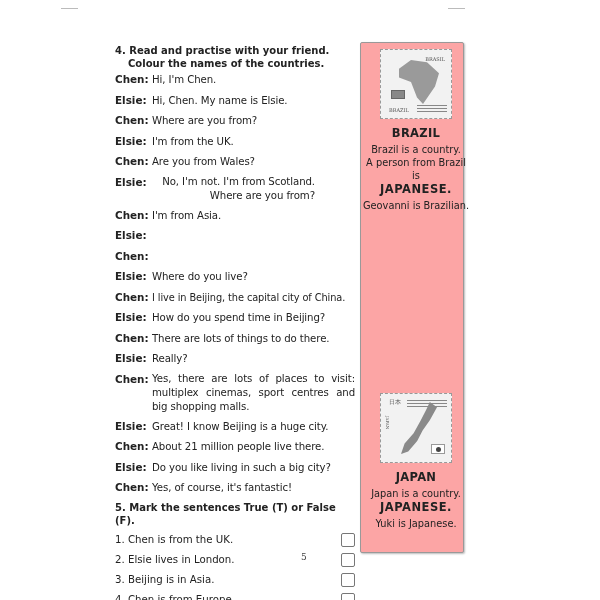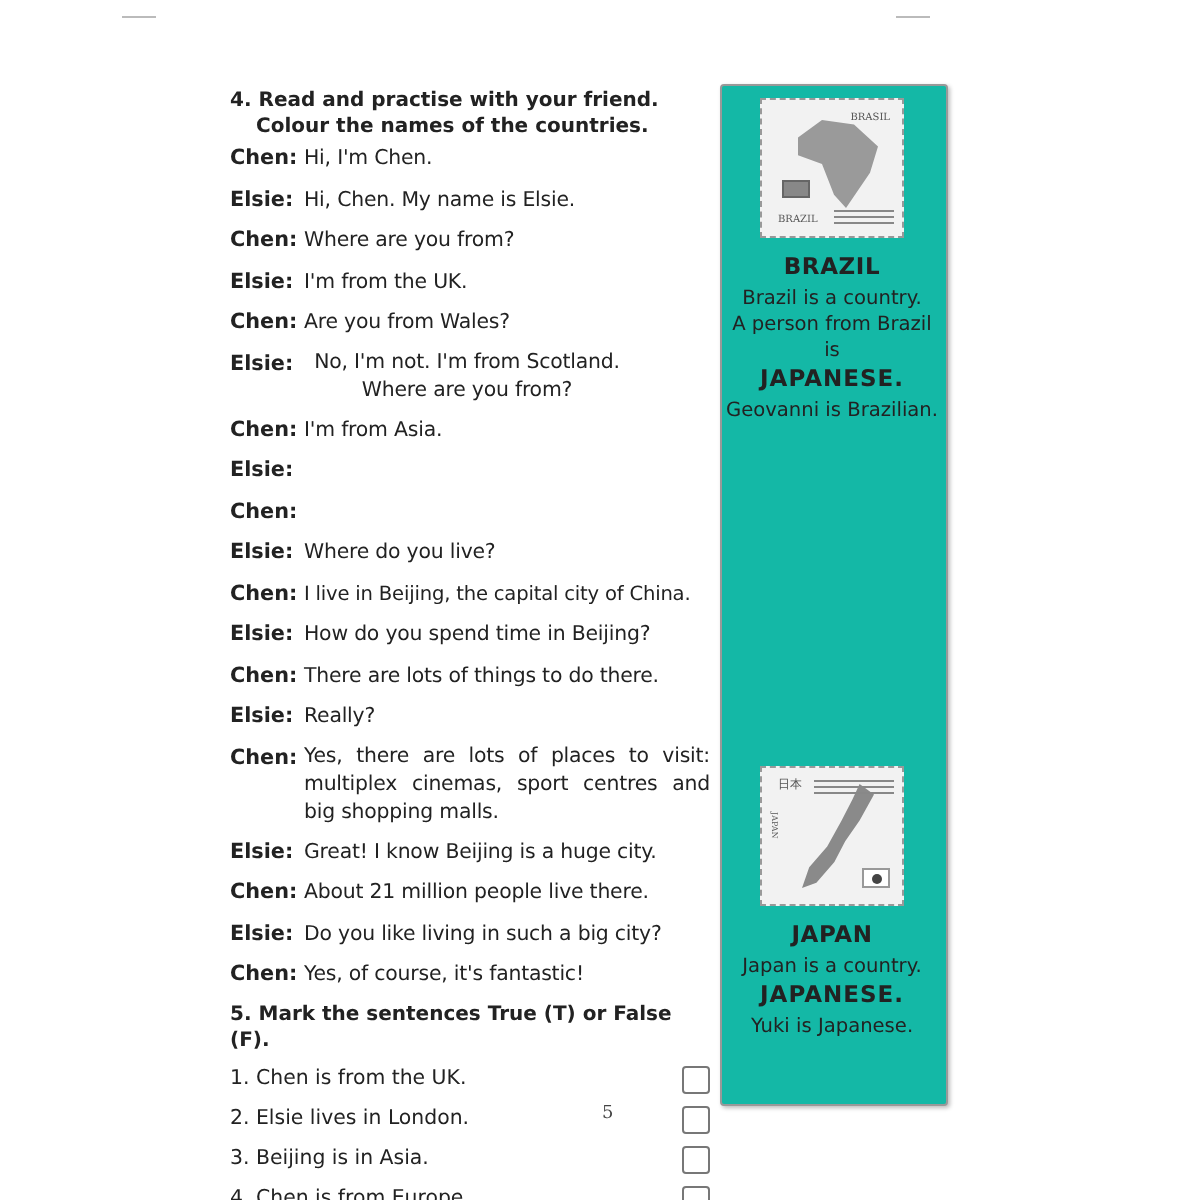--- a/index.html
+++ b/index.html
@@ -17,21 +17,21 @@
   .line .spk { font-weight: bold; width: 37px; flex: none; }
   .line .txt { flex: 1; font-size: 10.2px; letter-spacing: -0.1px; }
   .line.multi .txt { line-height: 14px; text-align: justify; }
 
   .task5 { margin-top: 2px; }
   .tf-list { margin-top: 6px; }
   .tf-item { position: relative; font-size: 10.2px; height: 20px; line-height: 14px; display: flex; }
   .tf-item .num { width: 13px; flex: none; }
   .tf-box { position: absolute; left: 226px; top: 0; width: 14px; height: 14px; border: 1px solid #777; border-radius: 2px; background: #fff; }
 
-  .right { position: absolute; left: 360px; top: 42px; width: 114px; height: 511px; border: 1px solid #999; border-radius: 2px; box-shadow: 1px 1px 2px #bbb; background: #14b8a6; }
+  .right { position: absolute; left: 360px; top: 42px; width: 104px; height: 511px; border: 1px solid #999; border-radius: 2px; box-shadow: 1px 1px 2px #bbb; background: #fca5a5; }
   .country { position: absolute; left: 0; width: 110px; text-align: center; }
   .stamp { position: relative; margin: 0 auto; width: 72px; height: 70px; border: 1px dashed #999; background: #f2f2f2; }
   .stamp .map { position: absolute; left: 14px; top: 8px; width: 42px; height: 48px; background: #9a9a9a; }
   .stamp .lbl { position: absolute; font-size: 5px; font-family: "DejaVu Serif", serif; color: #555; }
   .stamp .flag { position: absolute; width: 14px; height: 9px; background: #888; border: 1px solid #666; }
   .stamp .wave { position: absolute; height: 1px; background: #888; }
   .cname { font-size: 11.5px; font-weight: bold; margin-top: 7px; letter-spacing: 0.3px; }
   .cdesc { font-size: 9.8px; line-height: 13px; margin-top: 3px; }
   .cnat { font-size: 11.5px; font-weight: bold; letter-spacing: 0.5px; line-height: 14px; }
   .cex { font-size: 9.8px; margin-top: 4px; text-align: center; }
@@ -65,21 +65,21 @@
     <div class="line">
         <span class="spk">Elsie:</span>
         <span class="txt">I'm from the UK.</span>
       </div>
     <div class="line">
         <span class="spk">Chen:</span>
         <span class="txt">Are you from Wales?</span>
       </div>
     <div class="line multi">
         <span class="spk">Elsie:</span>
-        <span class="txt" style="text-align:center;padding-right:40px">No, I'm not. I'm from Scotland. Where are you from?</span>
+        <span class="txt" style="text-align:right;padding-right:40px">No, I'm not. I'm from Scotland. Where are you from?</span>
       </div>
     <div class="line">
         <span class="spk">Chen:</span>
         <span class="txt">I'm from Asia.</span>
       </div>
     <div class="line">
         <span class="spk">Elsie:</span>
       </div>
     <div class="line">
         <span class="spk">Chen:</span>
@@ -169,21 +169,21 @@
     <div class="cname">BRAZIL</div>
     <div class="cdesc">
       <div>Brazil is a country.</div>
       <div>A person from Brazil is</div>
     </div>
     <div class="cnat">JAPANESE.</div>
     <div class="cex">Geovanni is Brazilian.</div>
   </div>
 
 
-  <div class="country" style="top:340px">
+  <div class="country" style="top:350px">
     <div class="stamp">
       <div class="map" style="left:20px;top:8px;width:36px;height:52px;background:#8a8a8a;clip-path:polygon(80% 0,100% 10%,80% 35%,60% 55%,45% 75%,20% 95%,0 100%,10% 80%,35% 60%,55% 35%,70% 15%);"></div>
       <span class="lbl" style="left:8px;top:4px;font-size:6px">日本</span>
       <span class="lbl" style="left:4px;top:22px;writing-mode:vertical-rl;font-size:4px">JAPAN</span>
       <div style="position:absolute;right:6px;bottom:8px;width:14px;height:10px;background:#fff;border:1px solid #999;">
           <div style="width:5px;height:5px;border-radius:50%;background:#444;margin:2px auto 0;"></div>
         </div>
       <div class="wave" style="left:26px;right:4px;top:6px"></div>
       <div class="wave" style="left:26px;right:4px;top:9px"></div>
       <div class="wave" style="left:26px;right:4px;top:12px"></div>

